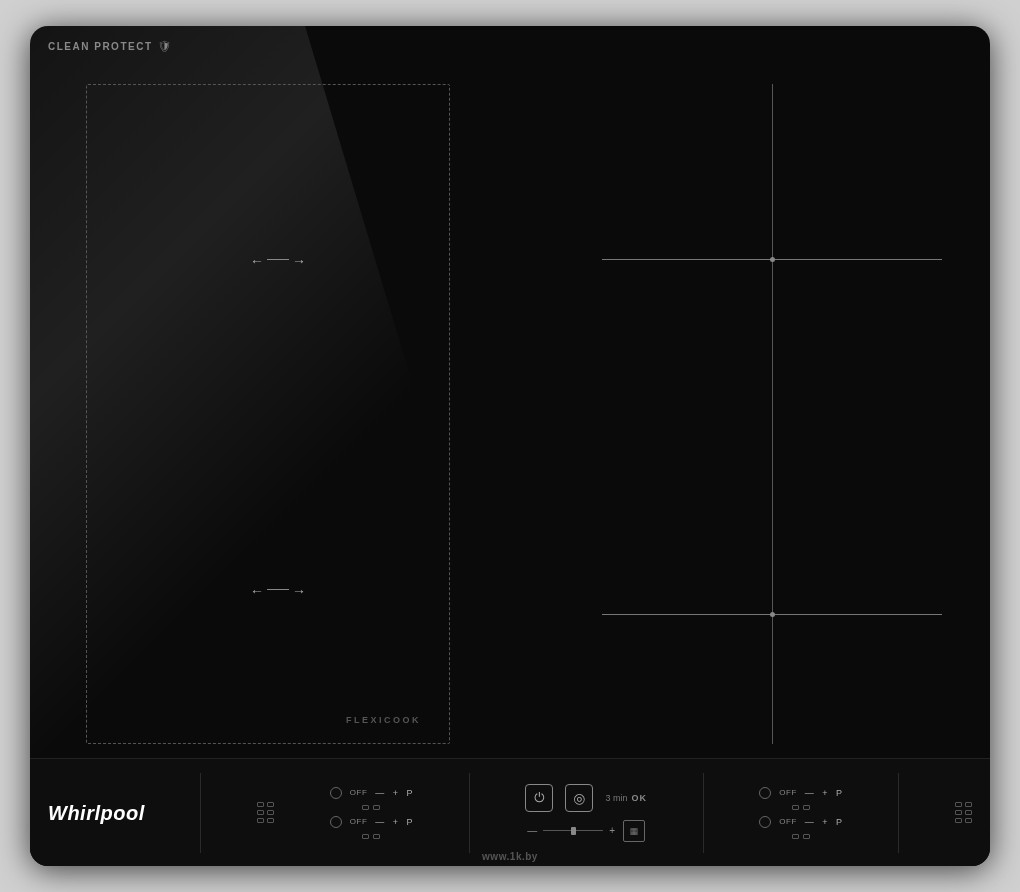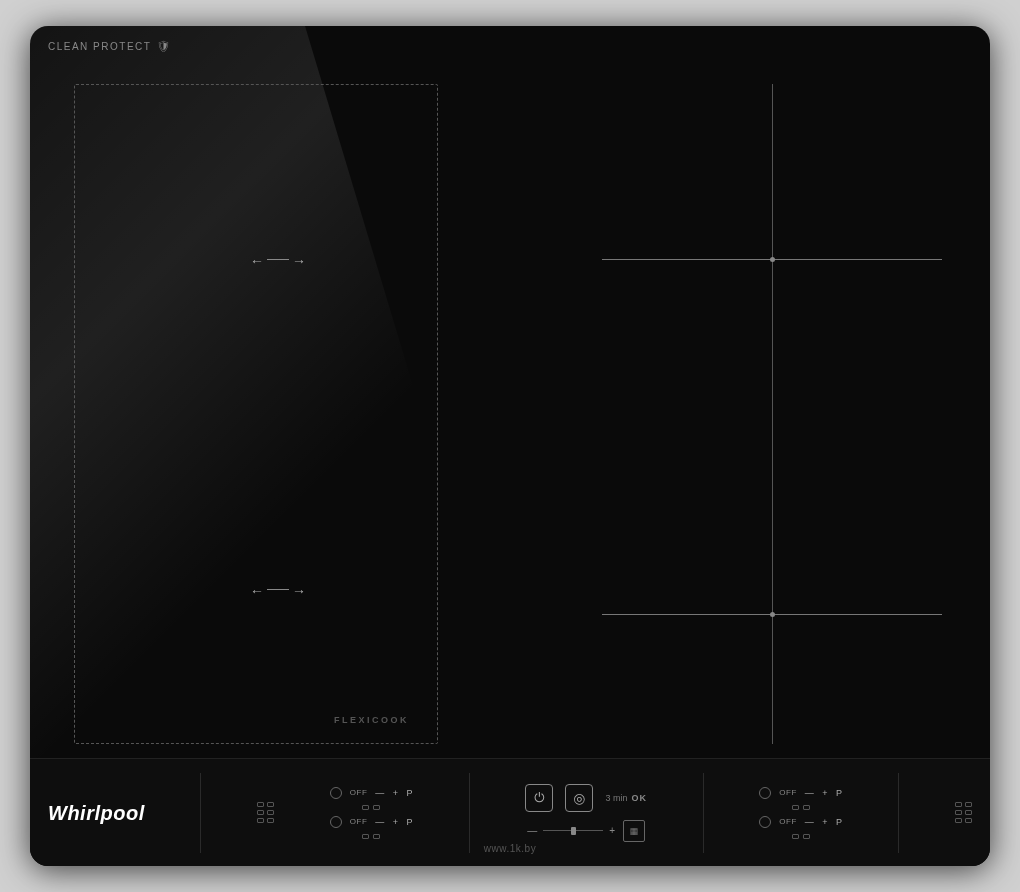--- a/index.html
+++ b/index.html
@@ -44,33 +44,33 @@
       left: 18px;
       display: flex;
       align-items: center;
       gap: 5px;
       z-index: 5;
     }
     .clean-protect-text {
       color: #888;
       font-size: 10px;
       letter-spacing: 1.5px;
-      font-weight: 400;
+      font-weight: 700;
       text-align: center;
     }
     .shield-icon-wrap {
       color: #888;
       font-size: 11px;
     }
 
     
     .flexi-zone {
       position: absolute;
       top: 58px;
-      left: 44px;
+      left: 56px;
       width: 364px;
       height: 660px;
       border: 1.5px dashed #555;
       border-radius: 2px;
       z-index: 2;
     }
     .flexi-label {
       position: absolute;
       bottom: 18px;
       right: 28px;
@@ -299,27 +299,28 @@
     }
     .center-bottom-row {
       display: flex;
       align-items: center;
       gap: 8px;
     }
 
     
     .watermark {
       position: absolute;
-      bottom: 12px;
+      bottom: 4px;
       left: 50%;
       transform: translateX(-50%);
       color: #555;
       font-size: 10px;
       letter-spacing: 0.5px;
       z-index: 20;
+      font-weight: bold;
     }
 
     
     .slider-line {
       position: relative;
       display: flex;
       align-items: center;
     }
     .slider-track {
       width: 60px; height: 1px;

